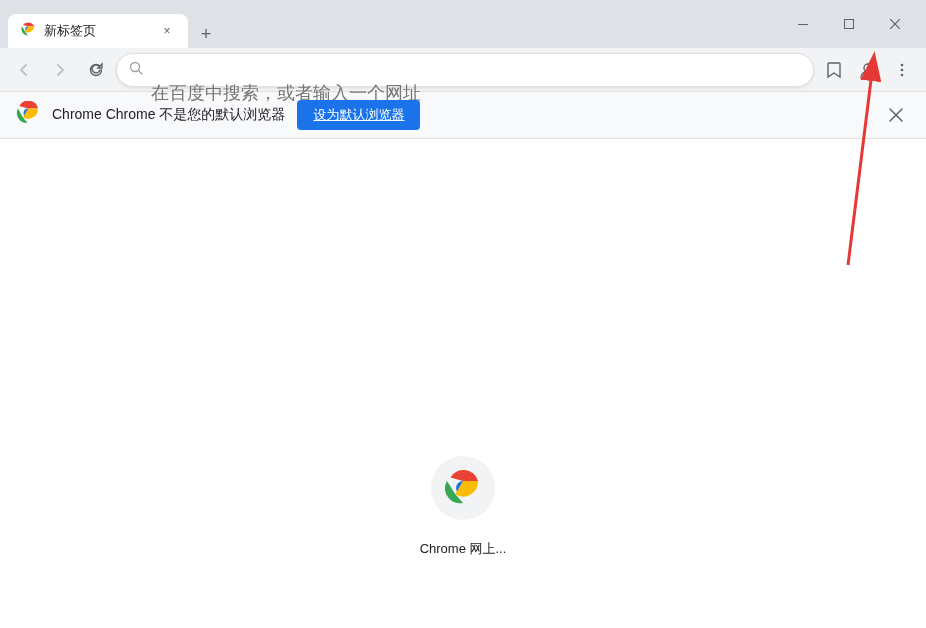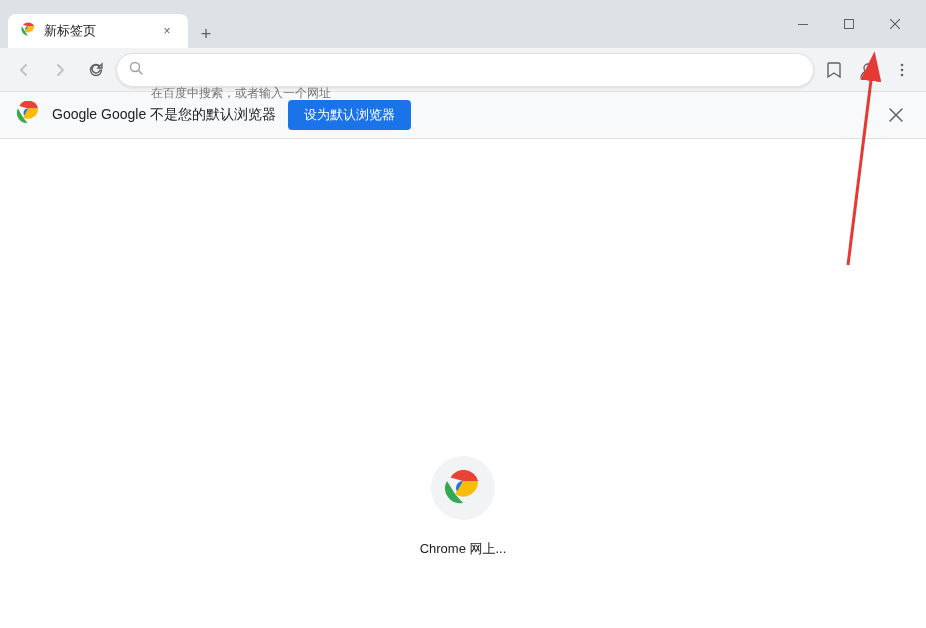--- a/index.html
+++ b/index.html
@@ -116,21 +116,21 @@
       box-shadow: 0 1px 3px rgba(0,0,0,0.1);
     }
     .search-icon-wrap {
       color: #9aa0a6;
       font-size: 14px;
     }
     .address-input {
       border: none;
       outline: none;
       background: transparent;
-      font-size: 12px;
+      font-size: 18px;
       color: #202124;
       flex: 1;
       font-family: Liberation Serif, serif;
       margin-top: 48px;
     }
     .toolbar-actions {
       display: flex;
       align-items: center;
       gap: 2px;
     }
@@ -162,20 +162,21 @@
     }
     .set-default-btn {
       background: #1a73e8;
       color: #fff;
       border: none;
       border-radius: 4px;
       padding: 6px 16px;
       font-size: 13px;
       cursor: pointer;
       font-family: inherit;
+      text-decoration: underline;
     }
     .notif-close {
       margin-left: auto;
       cursor: pointer;
       color: #5f6368;
       font-size: 18px;
       width: 28px;
       height: 28px;
       display: flex;
       align-items: center;
@@ -330,21 +331,21 @@
 <div class="notification-bar">
 
   <span>
     <svg width="24" height="24" viewBox="0 0 24 24">
       <circle cx="12" cy="12" r="4.5" fill="#1a73e8"></circle>
       <path d="M12 7.5h10a10 10 0 0 0-18.66-2.5z" fill="#ea4335"></path>
       <path d="M22 7.5H12L7 16.4A10 10 0 0 0 22 7.5z" fill="#fbbc05"></path>
       <path d="M7 16.4L2 7.5a10 10 0 0 0 9.5 14.5z" fill="#34a853"></path>
     </svg>
   </span>
-  <span class="notification-text">Google Google 不是您的默认浏览器</span>
+  <span class="notification-text">Chrome Chrome 不是您的默认浏览器</span>
   <button class="set-default-btn">设为默认浏览器</button>
   <div class="notif-close">
     <svg width="16" height="16" viewBox="0 0 16 16">
       <line x1="2" y1="2" x2="14" y2="14" stroke="#5f6368" stroke-width="1.5" stroke-linecap="round"></line>
       <line x1="14" y1="2" x2="2" y2="14" stroke="#5f6368" stroke-width="1.5" stroke-linecap="round"></line>
     </svg>
   </div>
 </div>
 
 <div class="content-area">

